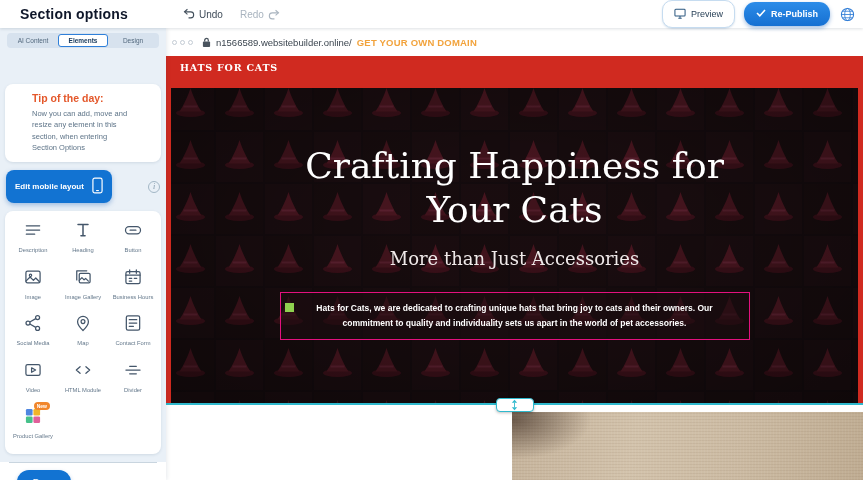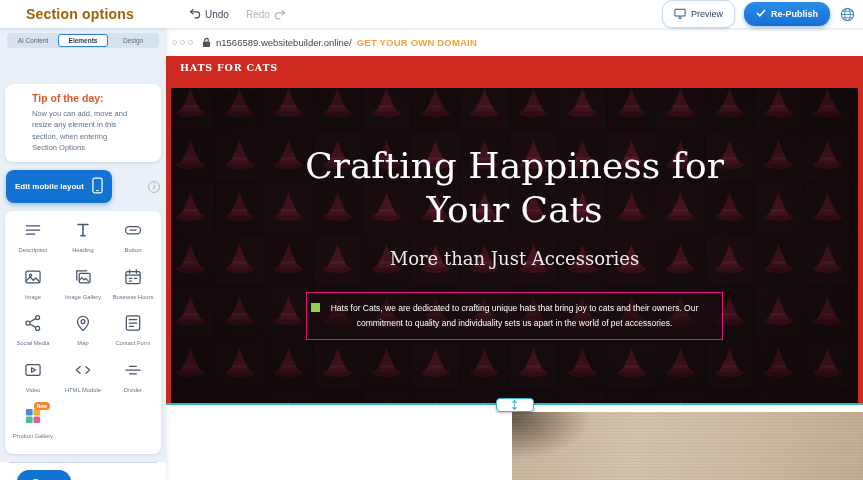--- a/index.html
+++ b/index.html
@@ -1,21 +1,21 @@
 <!DOCTYPE html>
 <html><head>
 <meta charset="utf-8">
 <style>
   * { box-sizing: border-box; margin: 0; padding: 0; }
   html,body { width:863px; height:480px; overflow:hidden; }
   body { font-family:"Liberation Sans",sans-serif; background:#fff; position:relative; }
 
   
   .topbar { height:28px; background:#fff; display:flex; align-items:center; position:relative; z-index:9; box-shadow:0 1px 3px rgba(20,40,60,.14); }
-  .page-title { font-size:14px; font-weight:700; color:#a16207; margin-left:26px; letter-spacing:.2px; }
+  .page-title { font-size:14px; font-weight:700; color:#0f172a; margin-left:20px; letter-spacing:.2px; }
   .history { display:flex; align-items:center; margin-left:55px; gap:17px; }
   .hist-btn { display:flex; align-items:center; gap:4px; font-size:10px; color:#3f4c59; background:none; border:none; cursor:pointer; }
   .hist-btn.disabled { color:#a9b4bf; }
   .topbar-right { margin-left:auto; display:flex; align-items:center; gap:9px; margin-right:8px; }
   .btn-preview { display:flex; align-items:center; gap:5px; height:28px; padding:0 11px; border-radius:10px; background:#fff; border:1px solid #c6dcf0; box-shadow:0 1px 2px rgba(30,90,150,.18); font-size:9px; color:#2a4258; cursor:pointer; }
   .btn-republish { display:flex; align-items:center; gap:5px; height:24px; padding:0 12px; border-radius:11px; background:linear-gradient(180deg,#2c8ce8,#1670d2); border:none; color:#fff; font-size:9px; font-weight:700; box-shadow:0 2px 4px rgba(20,90,180,.4); cursor:pointer; }
   .globe-wrap { width:16px; height:16px; display:flex; align-items:center; justify-content:center; cursor:pointer; }
 
   
   .body-row { display:flex; height:452px; }
@@ -61,21 +61,21 @@
   .nav-more { font-size:11px; color:#fff; cursor:pointer; line-height:0.5; }
 
   .hero { position:absolute; top:32px; left:5px; right:5px; bottom:0; background:#140b0e; overflow:hidden; }
   .hat-pattern { position:absolute; top:-8px; left:-4px; display:grid; grid-template-columns:repeat(15,47px); grid-auto-rows:50px; gap:2px; }
   .hat-cell { background:#1a0d10; display:flex; align-items:flex-end; justify-content:center; }
   .hat-cell:nth-child(2n) { filter:brightness(.9); }
   .hero-shade { position:absolute; inset:0; background:radial-gradient(ellipse at 50% 45%, rgba(0,0,0,.05) 25%, rgba(0,0,0,.35) 100%); z-index:1; }
   .hero-content { position:absolute; inset:0; display:flex; flex-direction:column; align-items:center; padding-top:56px; z-index:2; }
   .hero-heading { font-family:"DejaVu Serif",serif; font-size:36px; line-height:1.22; font-weight:400; color:#fff; text-align:center; max-width:480px; cursor:pointer; }
   .hero-sub { font-family:"DejaVu Serif",serif; font-size:18px; color:#efe9e9; margin-top:16px; cursor:pointer; }
-  .text-box { position:relative; margin-top:23px; width:417px; border:1.5px solid #e3117e; background:rgba(28,12,16,.5); padding:8px 16px; cursor:pointer; }
+  .text-box { position:relative; margin-top:23px; width:470px; border:1.5px solid #e3117e; background:rgba(28,12,16,.5); padding:8px 16px; cursor:pointer;font-weight:bold; }
   .text-box p { font-size:8.5px; line-height:1.8; color:#fff; text-align:center; }
   .green-handle { position:absolute; left:4px; top:10px; width:9px; height:9px; background:#8fd14f; cursor:grab; }
 
   .section-line { position:absolute; left:0; right:0; bottom:0; height:2px; background:#2fb9cd; z-index:4; }
   .resize-handle { position:absolute; left:50%; transform:translateX(-50%); bottom:-7px; width:38px; height:14px; background:#fff; border:1px solid #2fb9cd; border-radius:4px; display:flex; align-items:center; justify-content:center; z-index:6; box-shadow:0 1px 3px rgba(0,0,0,.25); cursor:ns-resize; }
 
   .below { position:relative; flex:1; background:#fff; }
   .carpet { position:absolute; right:0; top:7px; left:346px; bottom:0; background:linear-gradient(100deg,#c6b49c 0%,#d3c3ac 35%,#ccbba3 65%,#bfac92 100%); }
   .carpet::before { content:""; position:absolute; inset:0;
     background:repeating-linear-gradient(90deg, rgba(255,255,255,.05) 0 1px, transparent 1px 3px),

